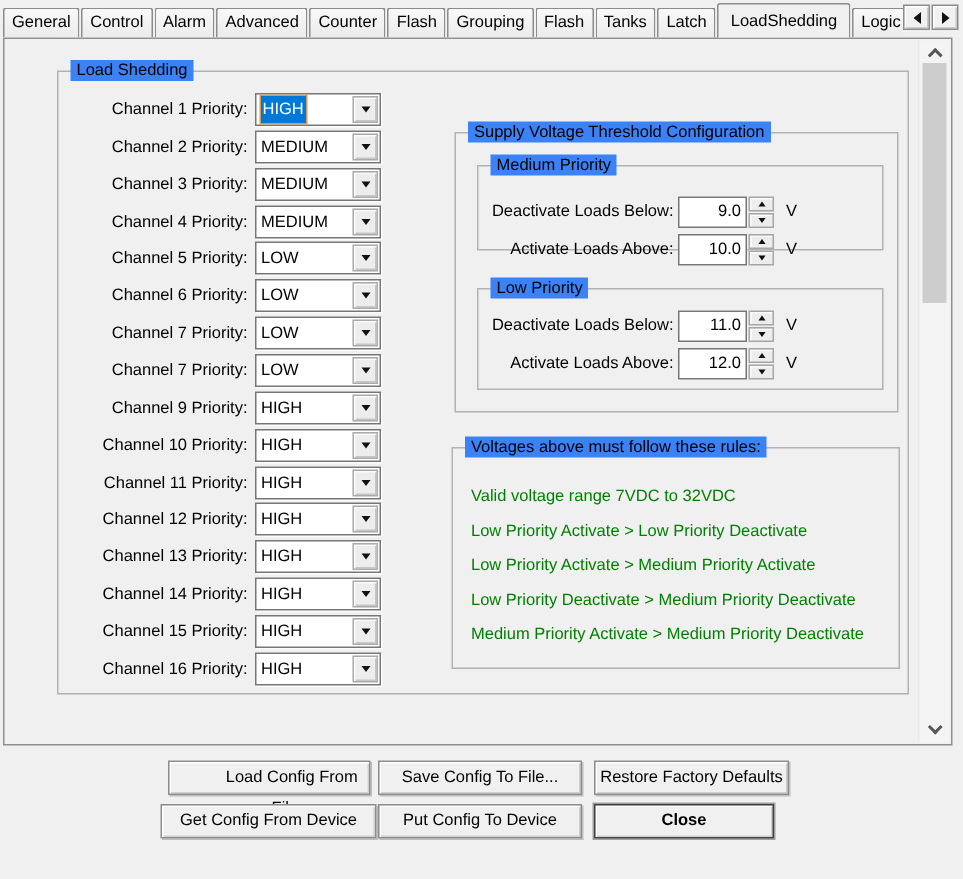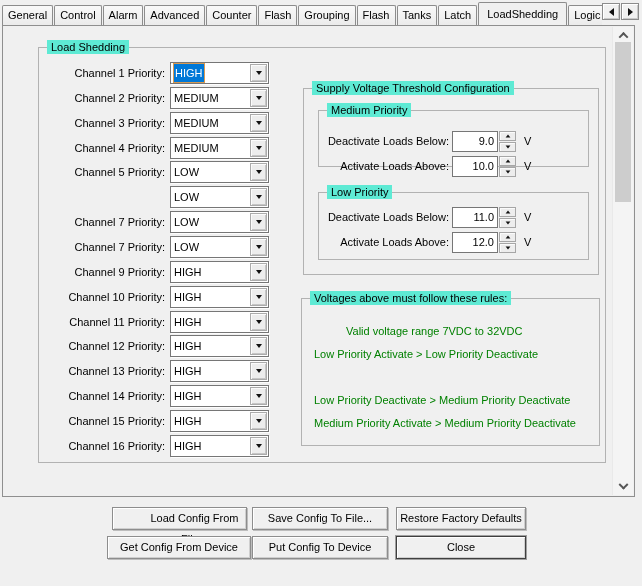--- a/index.html
+++ b/index.html
@@ -40,29 +40,29 @@
   .tri-up-s { border-left:3px solid transparent; border-right:3px solid transparent; border-bottom:4px solid #111; }
   .tri-dn-s { border-left:3px solid transparent; border-right:3px solid transparent; border-top:4px solid #111; }
 
   
   .page {
     position:absolute; left:2px; top:25px; width:633px; height:472px;
     background:#f0f0f0; border:1px solid #8f8f8f; z-index:2;
   }
   .group { position:absolute; border:1px solid #b2b2b2; background:transparent; }
   .gtitle {
-    position:absolute; top:-8px; left:8px; background:#5eead4; padding:0 4px;
+    position:absolute; top:-8px; left:8px; background:#3b82f6; padding:0 4px;
     line-height:14px; white-space:nowrap;
   }
 
   
   .chrow { position:absolute; left:0; right:0; height:23px; }
   .chlabel { position:absolute; left:0; width:126px; text-align:right; line-height:22px; }
   .combo {
-    position:absolute; left:131px; top:0; width:99px; height:22px; background:#fff;
+    position:absolute; left:131px; top:0; width:84px; height:22px; background:#fff;
     border:1px solid #767676; box-shadow:1px 1px 0 rgba(255,255,255,.85);
   }
   .combo-text { position:absolute; left:3px; top:1px; line-height:18px; }
   .combo-text.sel { background:#0078d7; color:#fff; padding:0 1px; outline:1px solid #d79a53; }
   .combo-btn {
     position:absolute; right:1px; top:1px; bottom:1px; width:17px;
     background:#ededed; border:1px solid #ababab;
     box-shadow: inset 1px 1px 0 #fbfbfb, inset -1px -1px 0 #c6c6c6;
     display:flex; align-items:center; justify-content:center;
   }
@@ -179,20 +179,21 @@
         <div class="chrow" style="top: 113.4px;">
           <span class="chlabel">Channel 5 Priority:</span>
           <div class="combo">
             <span class="combo-text">LOW</span>
             <span class="combo-btn">
               <span class="tri tri-dn"></span>
             </span>
           </div>
         </div>
         <div class="chrow" style="top: 138.25px;">
+          <span class="chlabel">Channel 6 Priority:</span>
           <div class="combo">
             <span class="combo-text">LOW</span>
             <span class="combo-btn">
               <span class="tri tri-dn"></span>
             </span>
           </div>
         </div>
         <div class="chrow" style="top: 163.1px;">
           <span class="chlabel">Channel 7 Priority:</span>
           <div class="combo">
@@ -345,22 +346,23 @@
               <span class="tri tri-dn-s"></span>
             </div>
           </div>
           <span class="vunit">V</span>
         </div>
       </div>
 
     <div class="group" style="left:298px; top:272px; width:299px; height:148px;">
       <span class="gtitle">Voltages above must follow these rules:</span>
 
-    <div class="rule" style="top: 25px; color: rgb(0, 128, 0); margin-left: 32px;">Valid voltage range 7VDC to 32VDC</div>
+    <div class="rule" style="top: 25px; color: rgb(0, 128, 0);">Valid voltage range 7VDC to 32VDC</div>
         <div class="rule" style="top: 48px; color: rgb(0, 128, 0);">Low Priority Activate &gt; Low Priority Deactivate</div>
+        <div class="rule" style="top: 71px; color: rgb(0, 128, 0);">Low Priority Activate &gt; Medium Priority Activate</div>
         <div class="rule" style="top: 94px; color: rgb(0, 128, 0);">Low Priority Deactivate &gt; Medium Priority Deactivate</div>
         <div class="rule" style="top: 117px; color: rgb(0, 128, 0);">Medium Priority Activate &gt; Medium Priority Deactivate</div>
       </div>
 
     <div class="sb">
       <div class="sb-btn up">
           <span class="chev up"></span>
         </div>
       <div class="sb-thumb"></div>
       <div class="sb-btn dn">
@@ -368,17 +370,17 @@
         </div>
     </div>
   </div>
 
   <div id="footer-buttons">
       <div class="fbtn" style="left: 112px; width: 135px; top: 507px; padding-left: 30px;">Load Config From File...</div>
       <div class="fbtn" style="left: 252px; width: 136px; top: 507px;">Save Config To File...</div>
       <div class="fbtn" style="left: 396px; width: 130px; top: 507px;">Restore Factory Defaults</div>
       <div class="fbtn" style="left: 107px; width: 144px; top: 536px;">Get Config From Device</div>
       <div class="fbtn" style="left: 252px; width: 136px; top: 536px;">Put Config To Device</div>
-      <div class="fbtn default" style="left: 396px; width: 130px; top: 536px;">Close</div>
+      <div class="fbtn default" style="left: 396px; width: 120px; top: 536px; font-weight: bold;">Close</div>
     </div>
 
 
 </div>
 
 </body></html>

